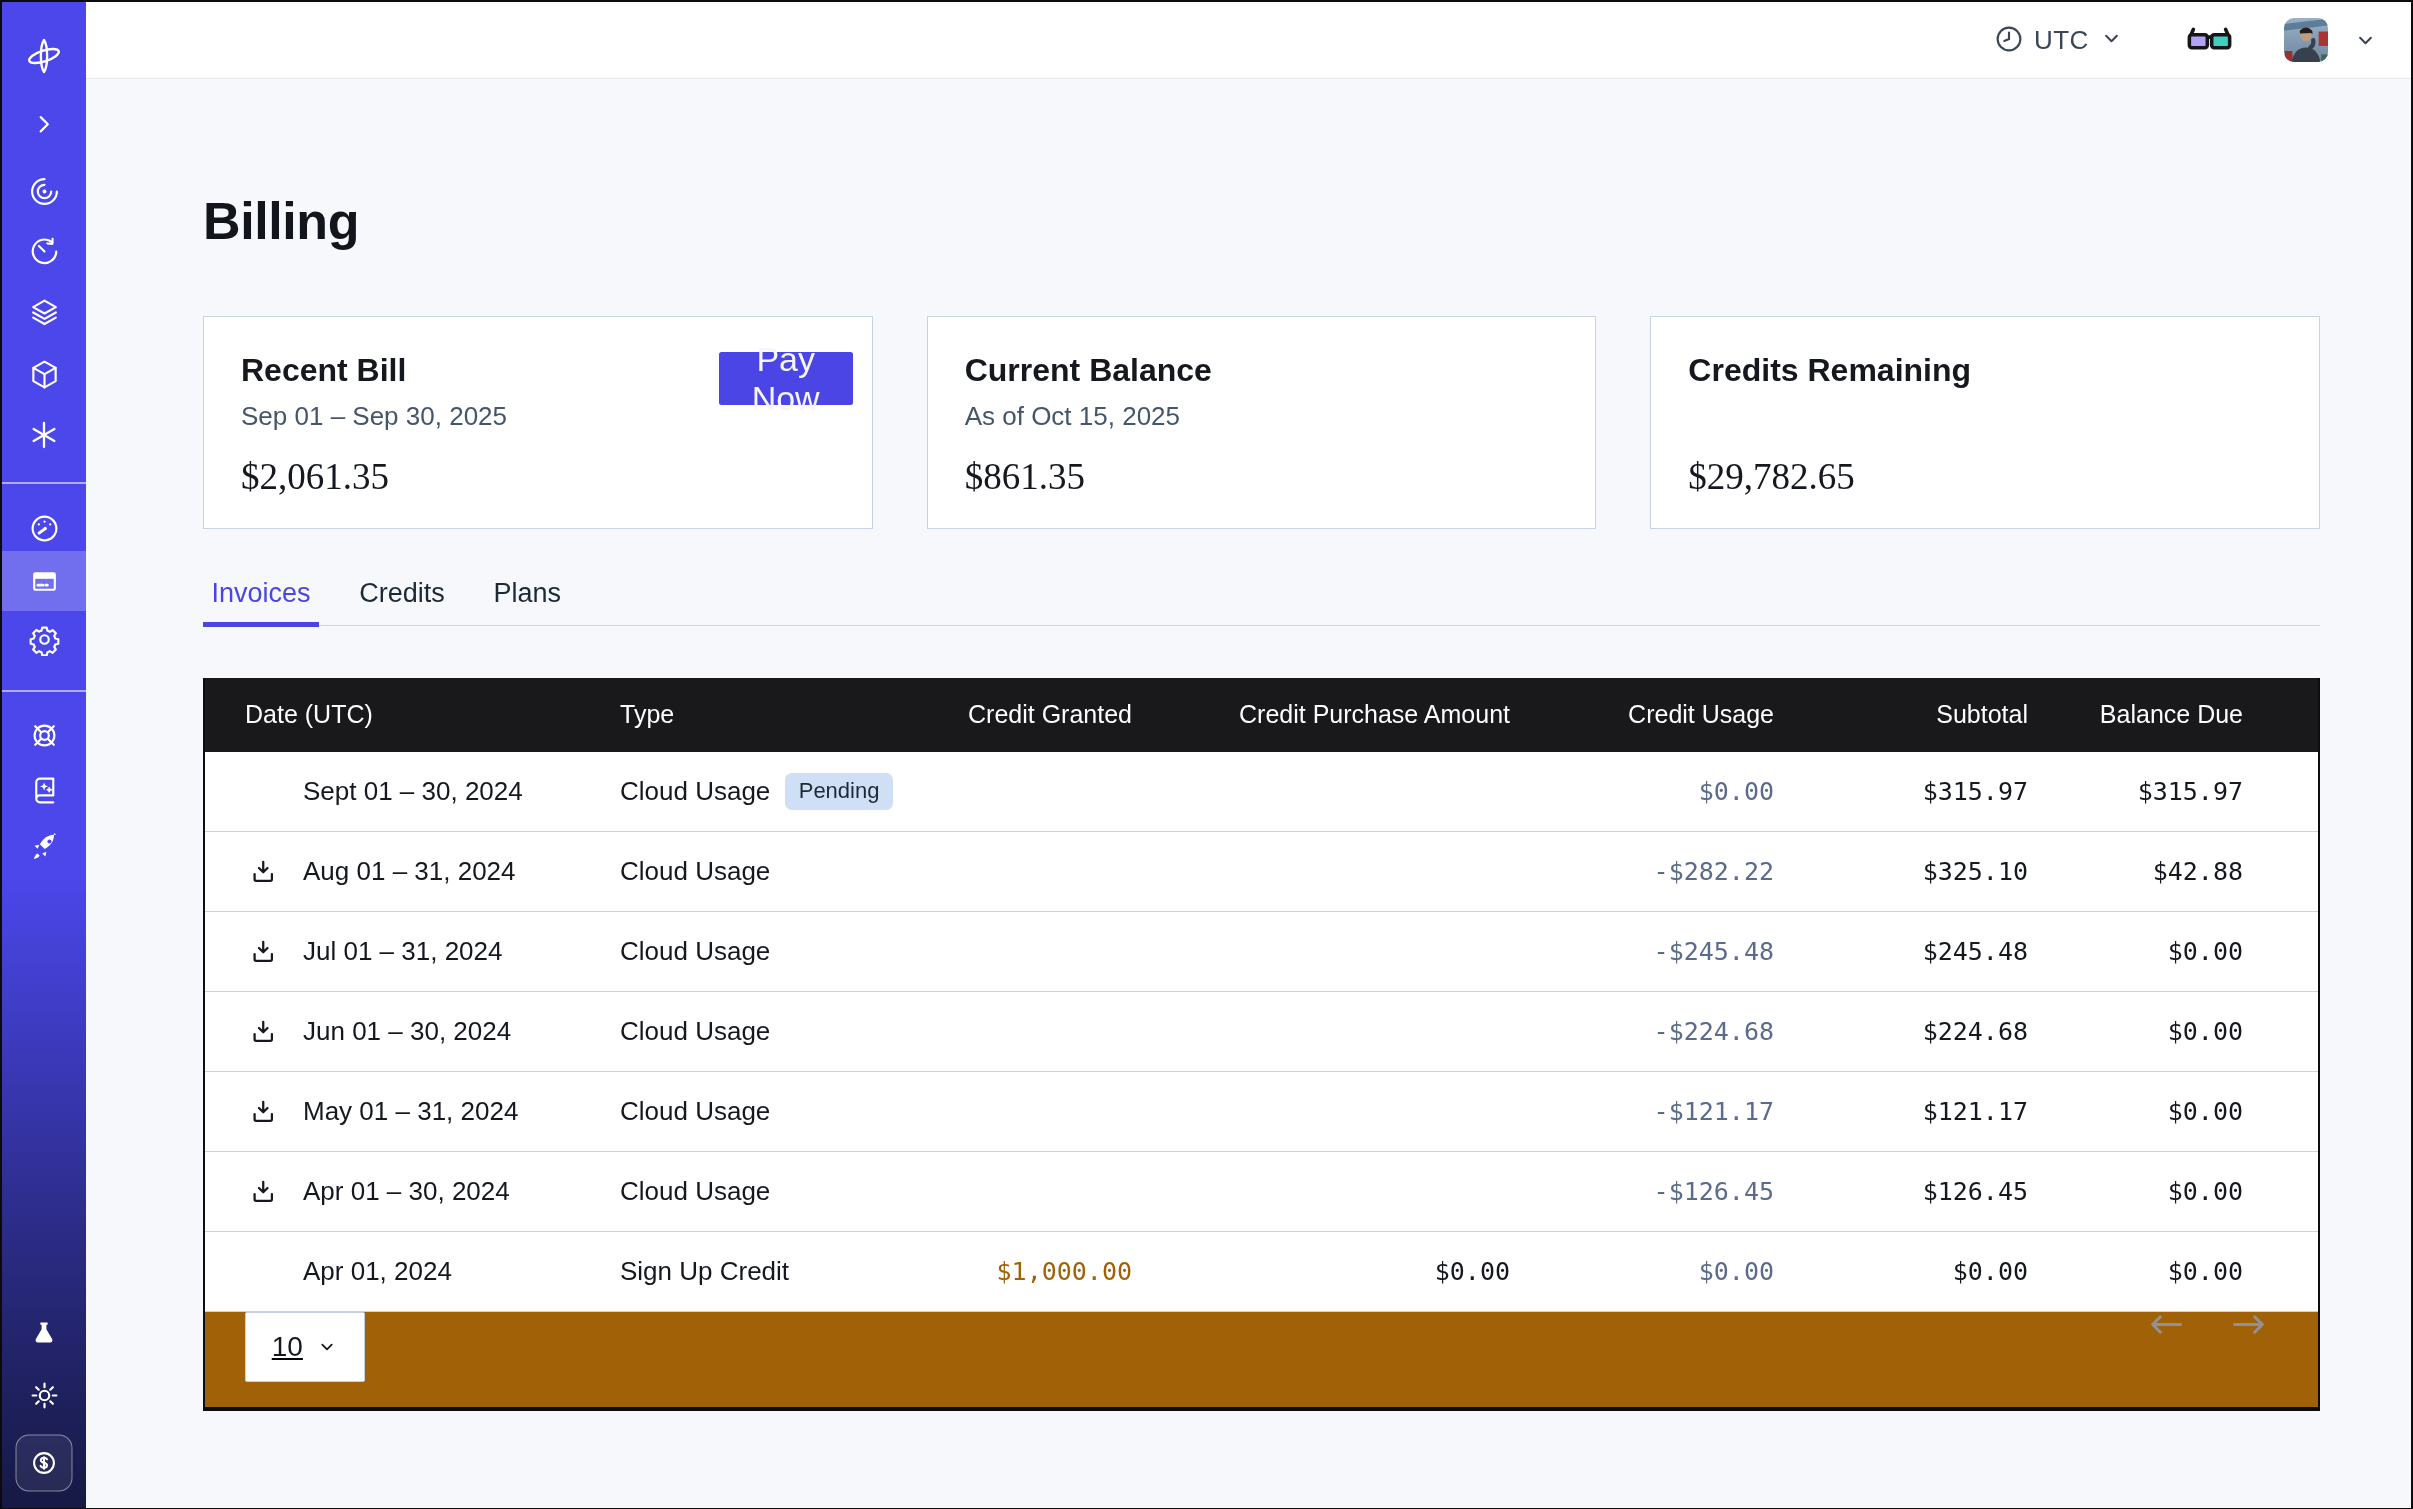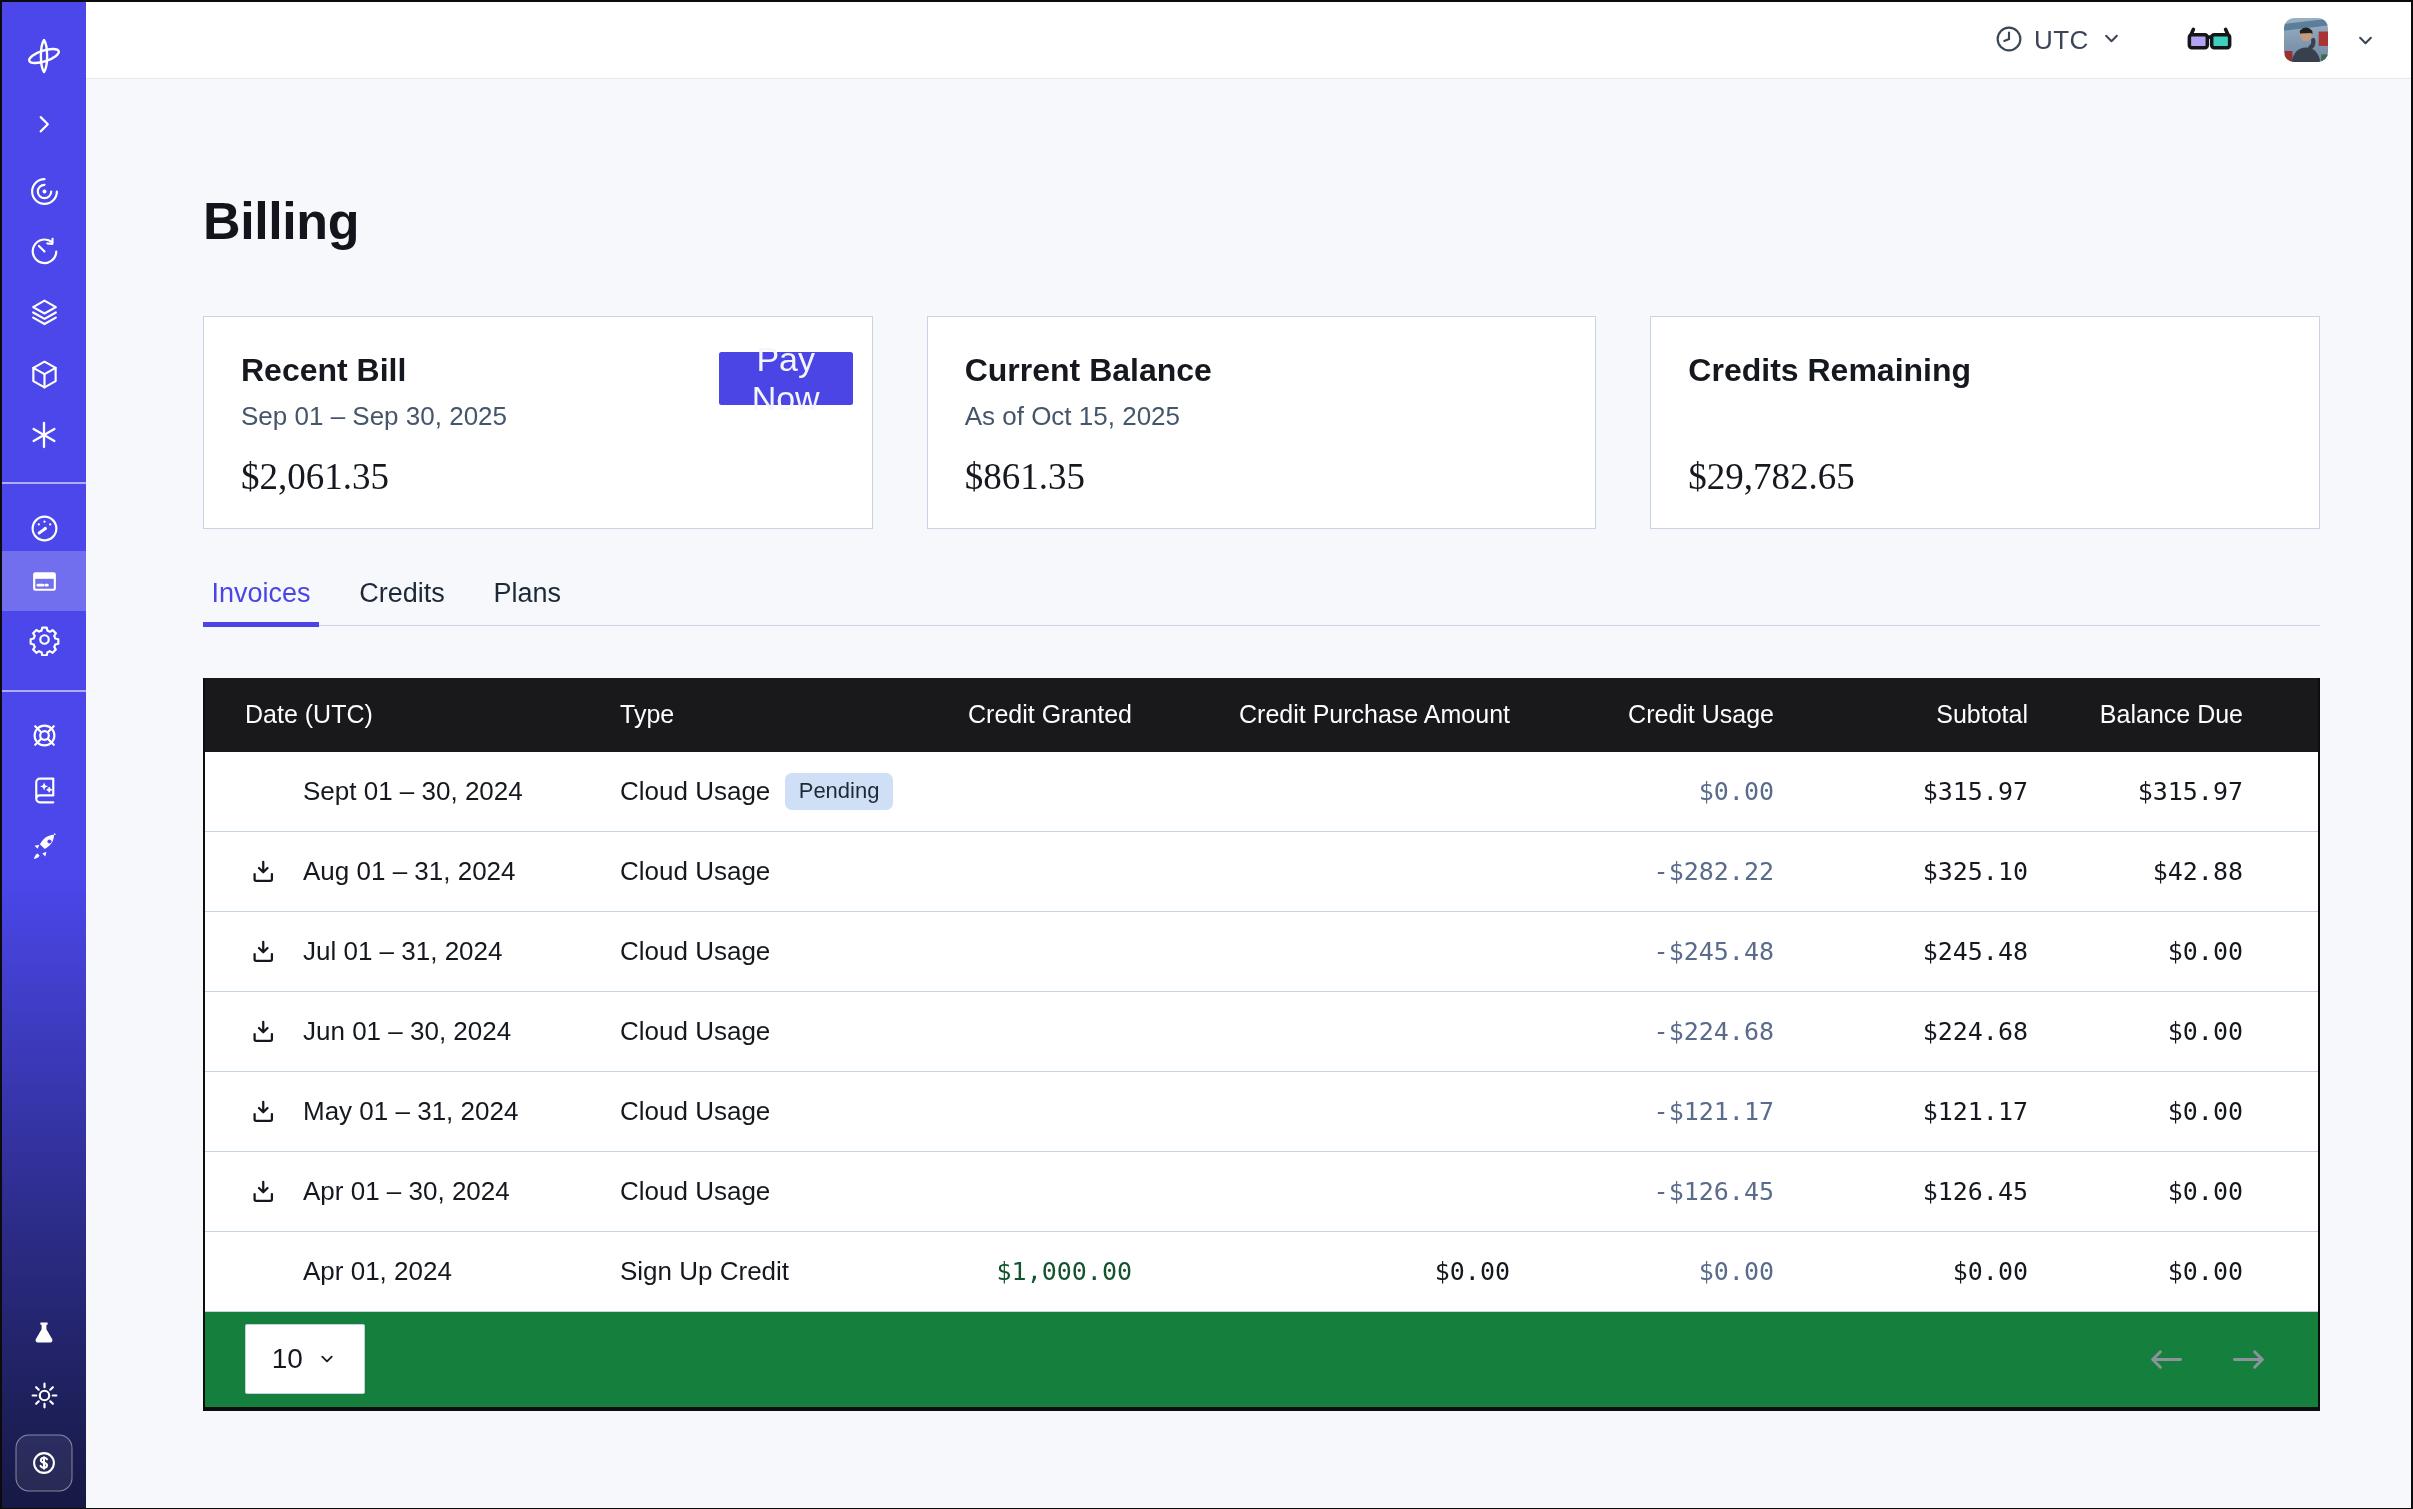--- a/index.html
+++ b/index.html
@@ -63,25 +63,25 @@
   .tr { height:80px; display:grid; align-items:center; border-bottom:1.7px solid #C9D4E3;
         grid-template-columns:415px 276px 236px 378px 264px 254px 1fr; background:#fff; }
   .td { font-size:26px; color:#15181E; }
   .date-cell { display:flex; align-items:center; padding-left:44px; }
   .dl-slot { width:54px; display:flex; align-items:center; }
   .dl { cursor:pointer; display:flex; }
   .type-cell { display:flex; align-items:center; gap:15px; }
   .badge { background:#CFE0F6; color:#1F2937; font-size:22px; padding:5.9px 13.4px; border-radius:6.7px; }
   .num { font-family:"DejaVu Sans Mono", monospace; font-size:25px; text-align:right; }
   .num.slate { color:#5A6B8C; }
-  .num.green { color:#14532d; }
+  .num.green { color:#a16207; }
   .num.dark  { color:#15181E; }
   .tr .num:nth-child(7){ padding-right:75px; }
 
-  .tfoot { height:95px; display:flex; align-items:center; background:#15803d; }
+  .tfoot { height:95px; display:flex; align-items:flex-start; background:#a16207;text-decoration:underline; }
   .pagesize { margin-left:40px; width:120px; height:70px; border:1.7px solid #C4CFDF; border-radius:1.7px;
               display:flex; align-items:center; justify-content:center; gap:13.4px; cursor:pointer;
               background:#fff; }
   .pagesize span { font-size:28px; color:#15181E; }
   .pager { margin-left:auto; margin-right:50px; display:flex; gap:45px; }
   .pager button { background:none; border:none; cursor:pointer; display:flex; align-items:center; }
 </style>
 </head>
 <body>
 

